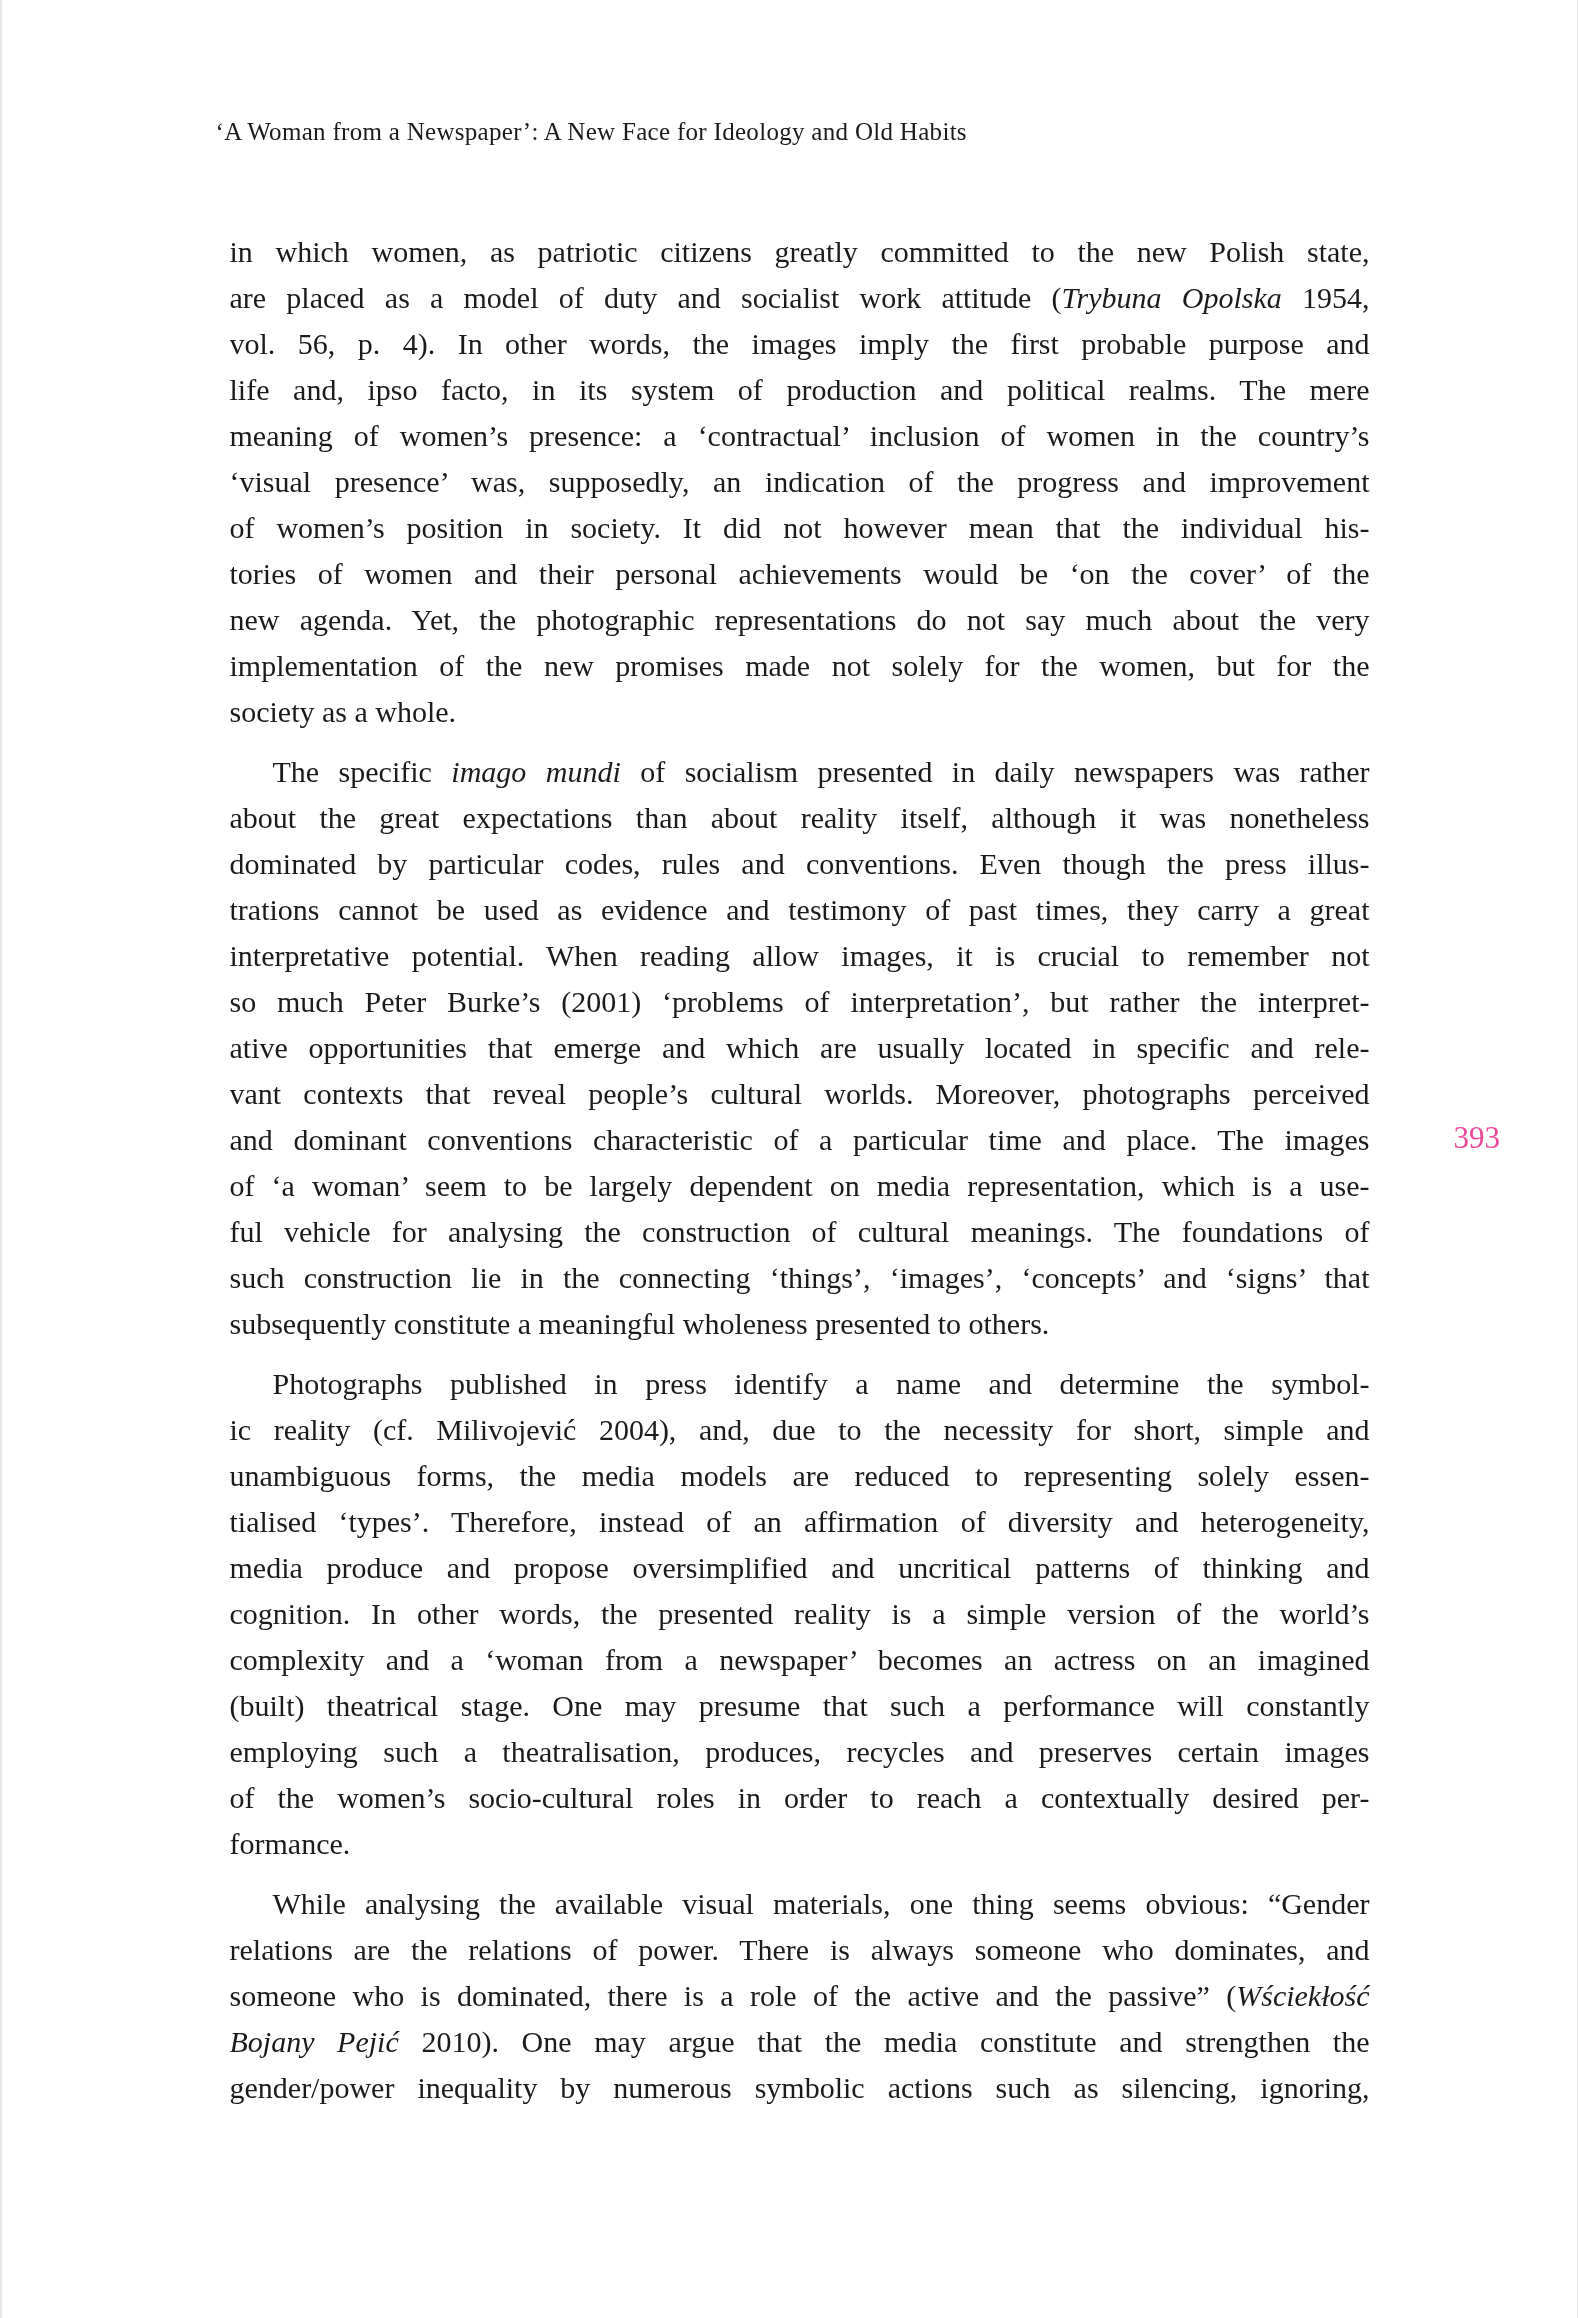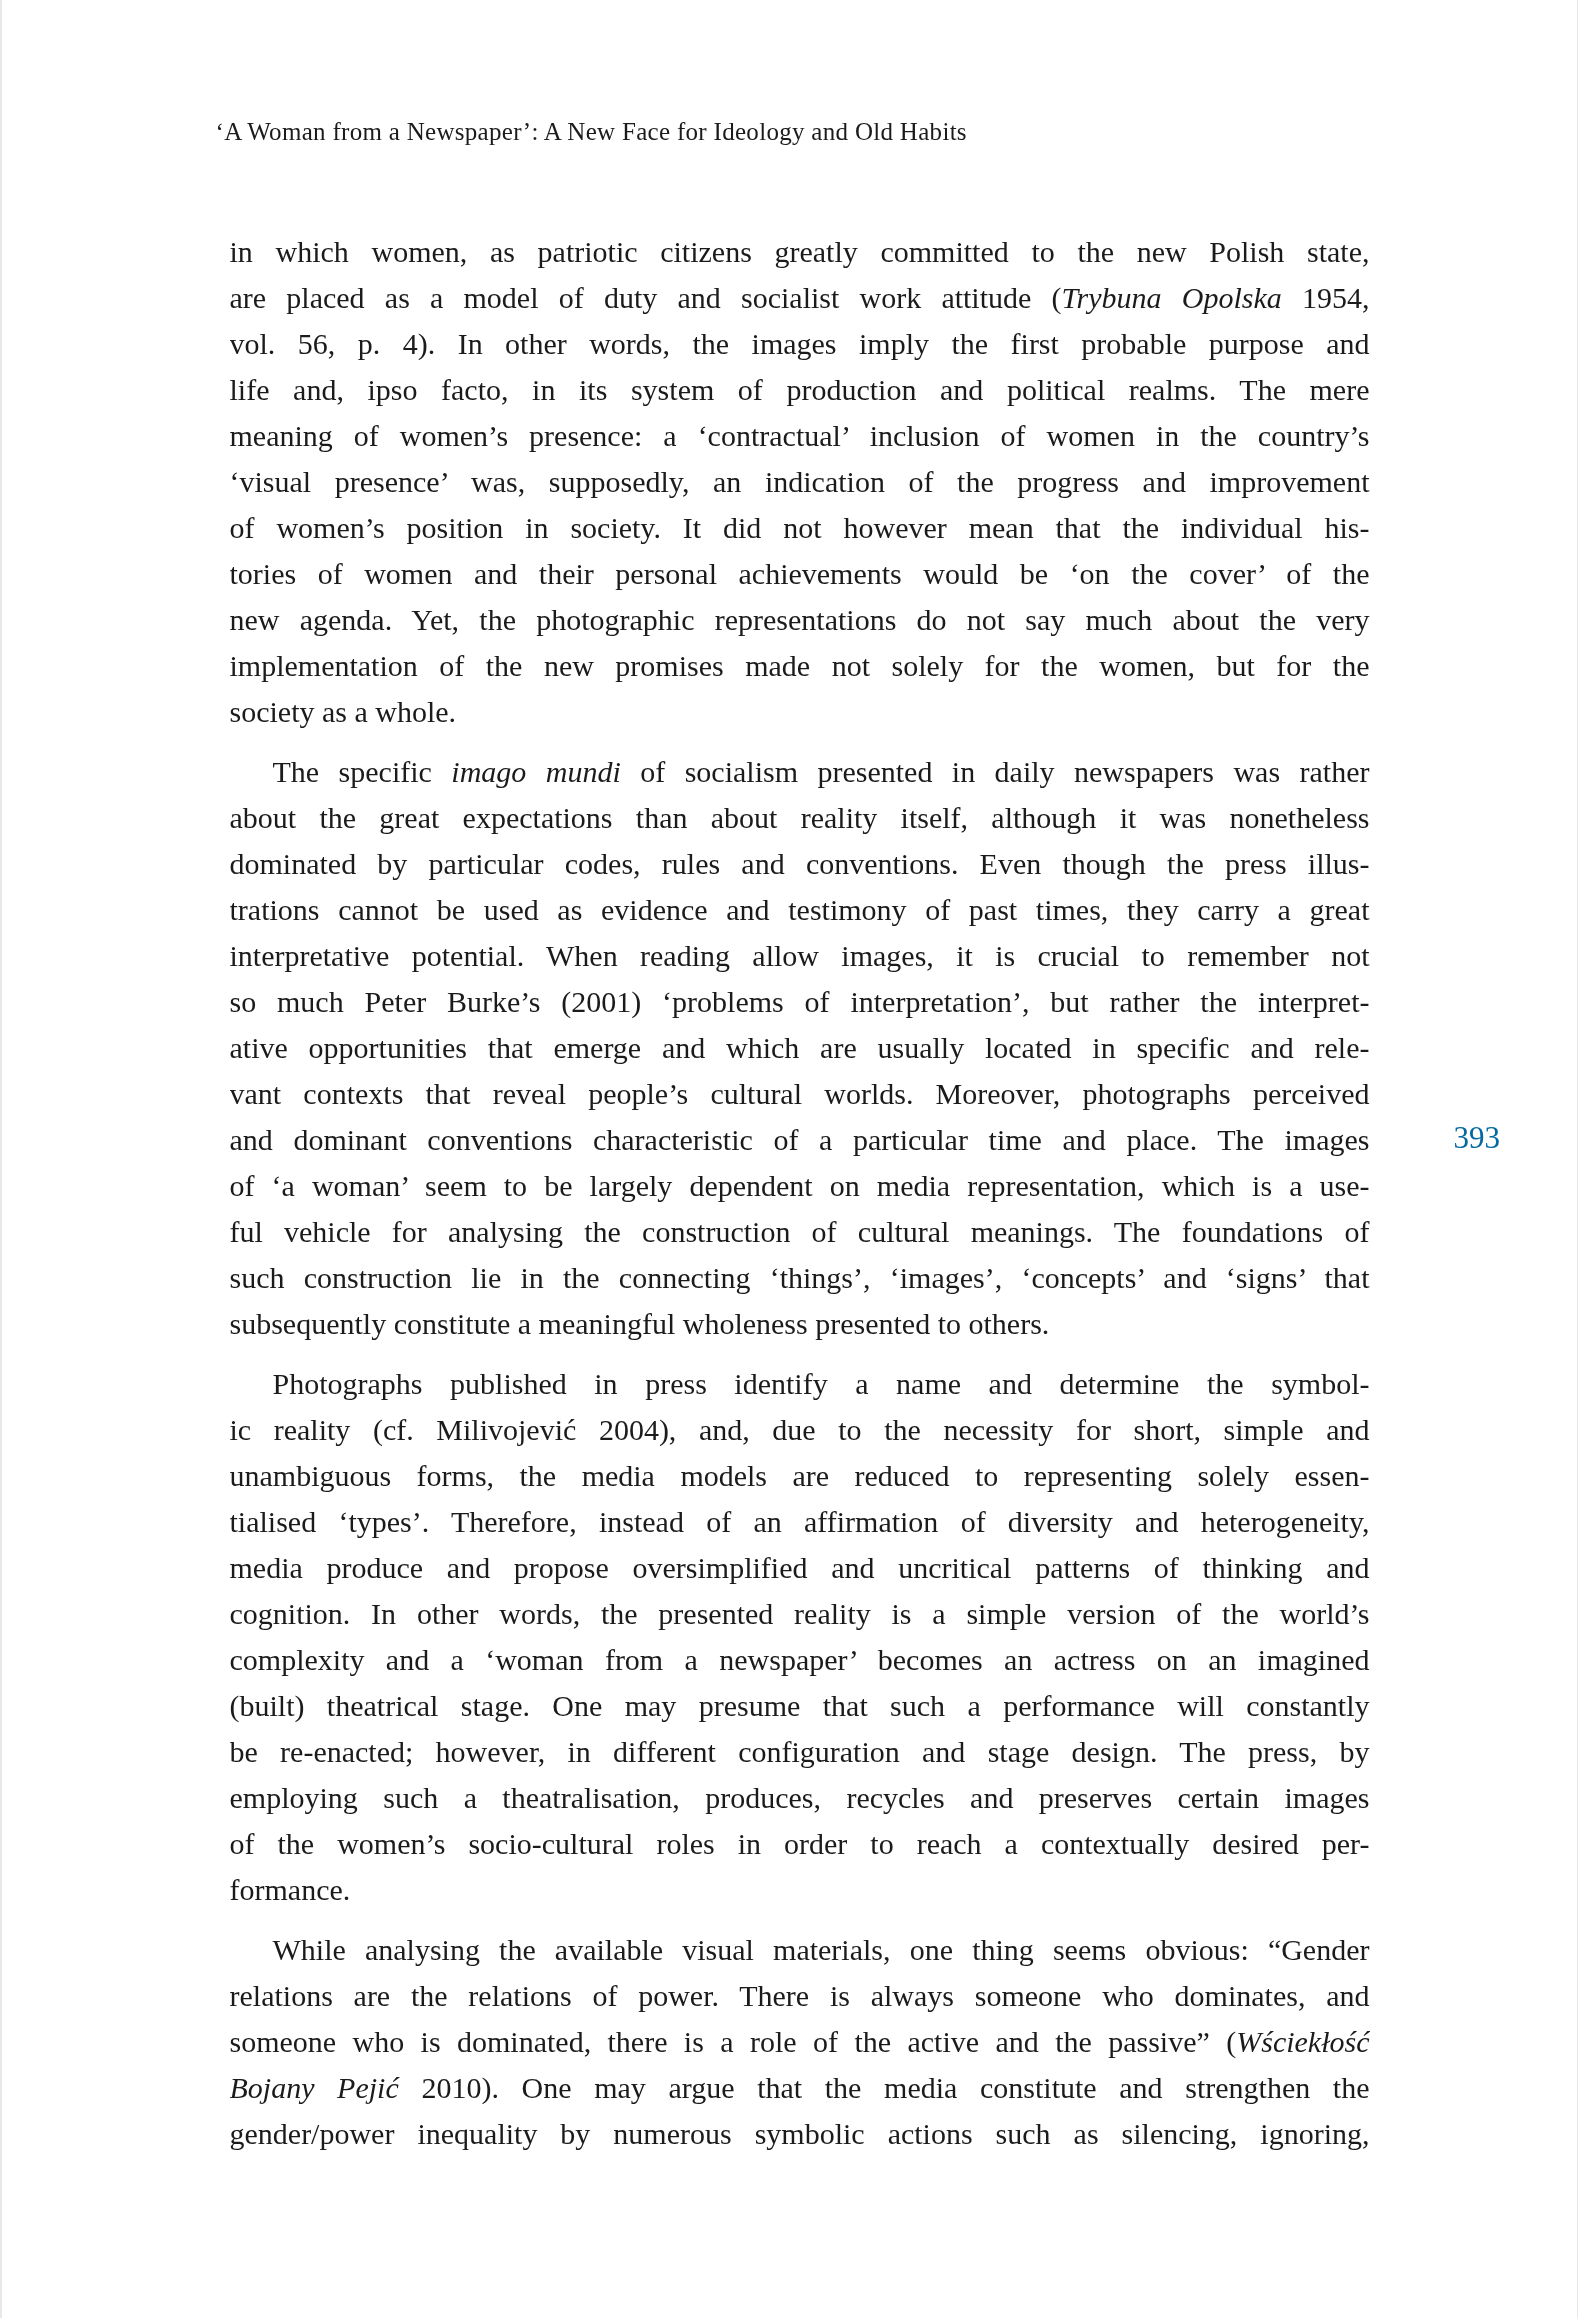--- a/index.html
+++ b/index.html
@@ -26,21 +26,21 @@
     letter-spacing: 0.3px;
     color: #1b1b1b;
     white-space: nowrap;
   }
   .page-number {
     position: absolute;
     left: 1452px;
     top: 1121px;
     font-size: 31px;
     line-height: 33px;
-    color: #0369a1;
+    color: #ec4899;
   }
   .body-text {
     position: absolute;
     left: 214px;
     top: 215px;
     width: 1168px;
   }
   .paragraph {
     margin: 14px;
     padding: 0;
@@ -105,21 +105,20 @@
       </div>
       <div class="paragraph">
         <div class="text-line indent-first"><span>Photographs published in press identify a name and determine the symbol-</span></div>
         <div class="text-line"><span>ic reality (cf. Milivojević 2004), and, due to the necessity for short, simple and</span></div>
         <div class="text-line"><span>unambiguous forms, the media models are reduced to representing solely essen-</span></div>
         <div class="text-line"><span>tialised ‘types’. Therefore, instead of an affirmation of diversity and heterogeneity,</span></div>
         <div class="text-line"><span>media produce and propose oversimplified and uncritical patterns of thinking and</span></div>
         <div class="text-line"><span>cognition. In other words, the presented reality is a simple version of the world’s</span></div>
         <div class="text-line"><span>complexity and a ‘woman from a newspaper’ becomes an actress on an imagined</span></div>
         <div class="text-line"><span>(built) theatrical stage. One may presume that such a performance will constantly</span></div>
-        <div class="text-line"><span>be re-enacted; however, in different configuration and stage design. The press, by</span></div>
         <div class="text-line"><span>employing such a theatralisation, produces, recycles and preserves certain images</span></div>
         <div class="text-line"><span>of the women’s socio-cultural roles in order to reach a contextually desired per-</span></div>
         <div class="text-line para-end"><span>formance.</span></div>
       </div>
       <div class="paragraph">
         <div class="text-line indent-first"><span>While analysing the available visual materials, one thing seems obvious: “Gender</span></div>
         <div class="text-line"><span>relations are the relations of power. There is always someone who dominates, and</span></div>
         <div class="text-line"><span>someone who is dominated, there is a role of the active and the passive” (</span><i>Wściekłość</i></div>
         <div class="text-line"><i>Bojany Pejić</i><span> 2010). One may argue that the media constitute and strengthen the</span></div>
         <div class="text-line"><span>gender/power inequality by numerous symbolic actions such as silencing, ignoring,</span></div>

